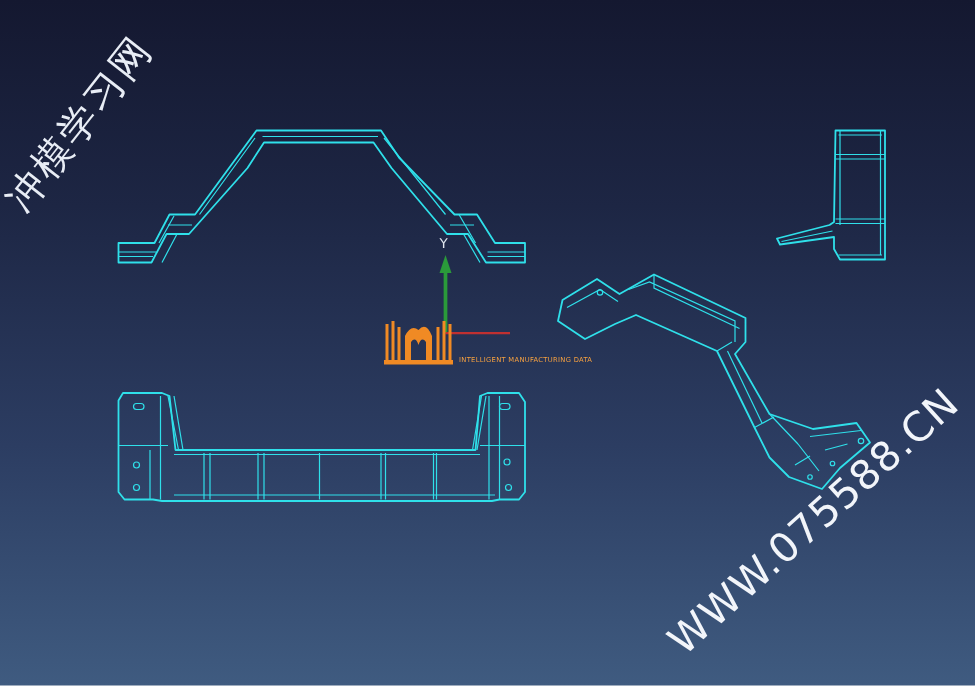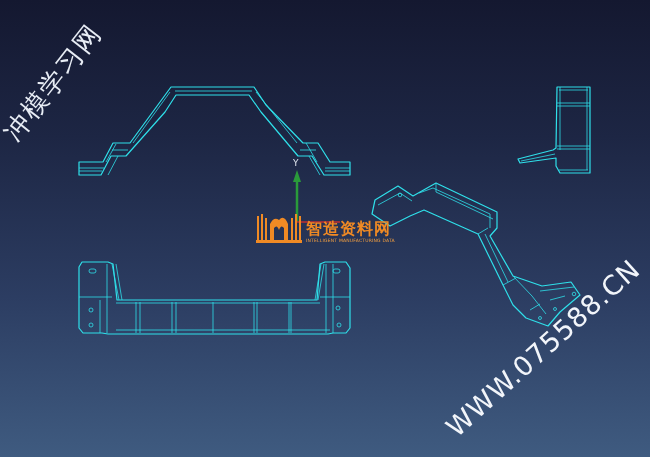--- a/index.html
+++ b/index.html
@@ -86,21 +86,20 @@
         <rect x="5" y="4" width="2" height="26"></rect>
         <rect x="9" y="8" width="2" height="22"></rect>
         <rect x="35" y="8" width="2" height="22"></rect>
         <rect x="39" y="4" width="2" height="26"></rect>
         <rect x="43" y="6" width="2" height="24"></rect>
         <path d="M14,30 L14,14 Q18,6 23,10 Q28,4 32,14 L32,30 L28,30 L28,18 Q25,14 23,20 Q21,14 18,18 L18,30 Z"></path>
         <rect x="0" y="30" width="46" height="3"></rect>
       </g>
     </svg>
     <div class="logo-text">
-      <div class="logo-cn">智造资料网</div>
       <div class="logo-en">INTELLIGENT MANUFACTURING DATA</div>
     </div>
   </div>
 
   <div class="wm-left">冲模学习网</div>
   <div class="wm-url">WWW.075588.CN</div>
 
 </div>
 
 </body></html>

